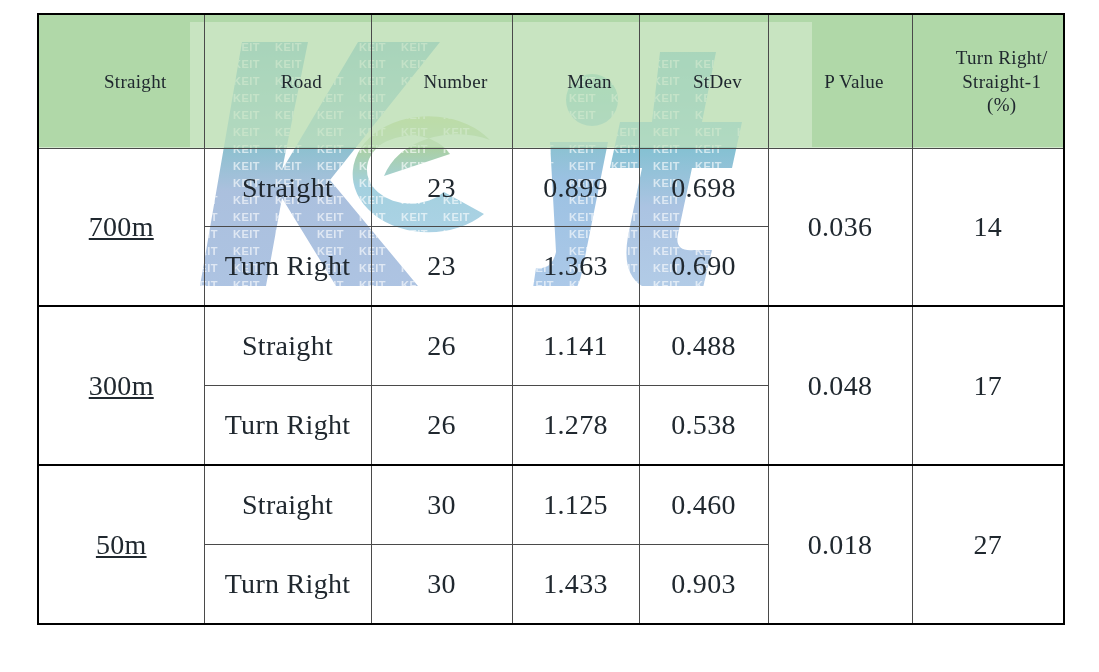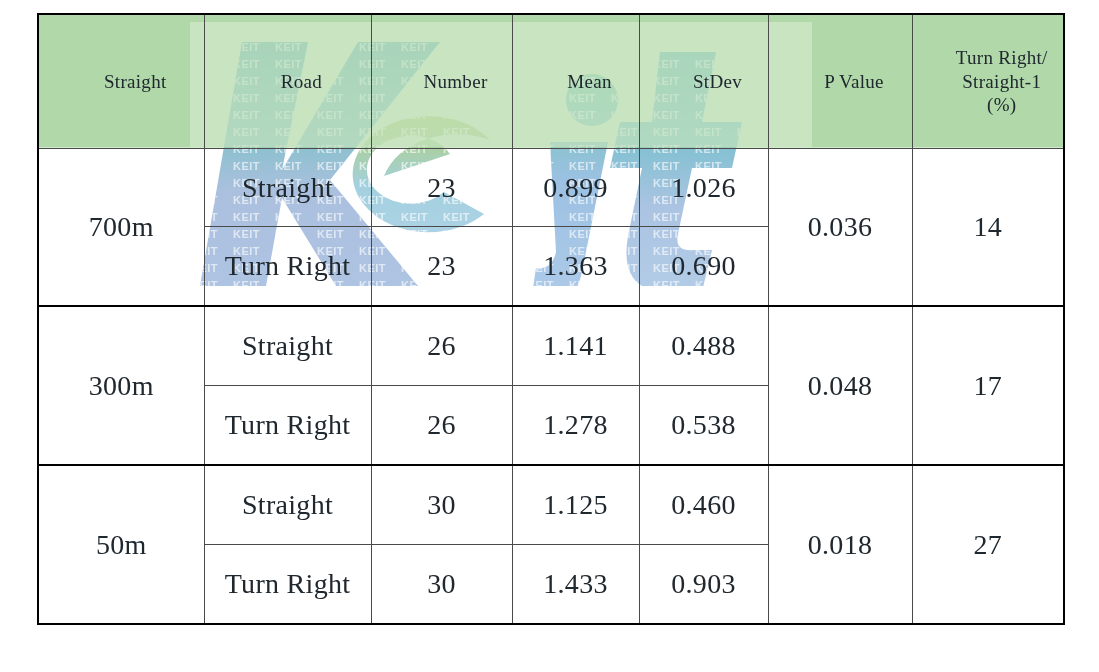--- a/index.html
+++ b/index.html
@@ -53,21 +53,21 @@
     letter-spacing: 0.3px;
   }
   
   table.stats thead th {
     height: 133px;
     font-size: 19px;
     background-color: rgba(176, 216, 168, 0.55);
     line-height: 1.24;
     padding-left: 28px;
   }
-  td.pos-cell { font-size: 21px; }
+  td.pos-cell { font-size: 21px; text-decoration: underline; }
   td.road-cell { font-size: 21px; }
   td.num-cell,
   td.mean-cell,
   td.sd-cell,
   td.p-cell,
   td.ratio-cell { font-size: 21px; }
 
   .group-sep { border-top: 2px solid #000000 !important; }
 
   
@@ -223,21 +223,21 @@
         </tr>
       </thead>
 
       <tbody>
 
         <tr>
           <td class="pos-cell" rowspan="2">700m</td>
           <td class="road-cell">Straight</td>
           <td class="num-cell">23</td>
           <td class="mean-cell">0.899</td>
-          <td class="sd-cell">1.026</td>
+          <td class="sd-cell">0.698</td>
           <td class="p-cell" rowspan="2">0.036</td>
           <td class="ratio-cell" rowspan="2">14</td>
         </tr>
         <tr>
           <td class="road-cell">Turn Right</td>
           <td class="num-cell">23</td>
           <td class="mean-cell">1.363</td>
           <td class="sd-cell">0.690</td>
         </tr>
 

